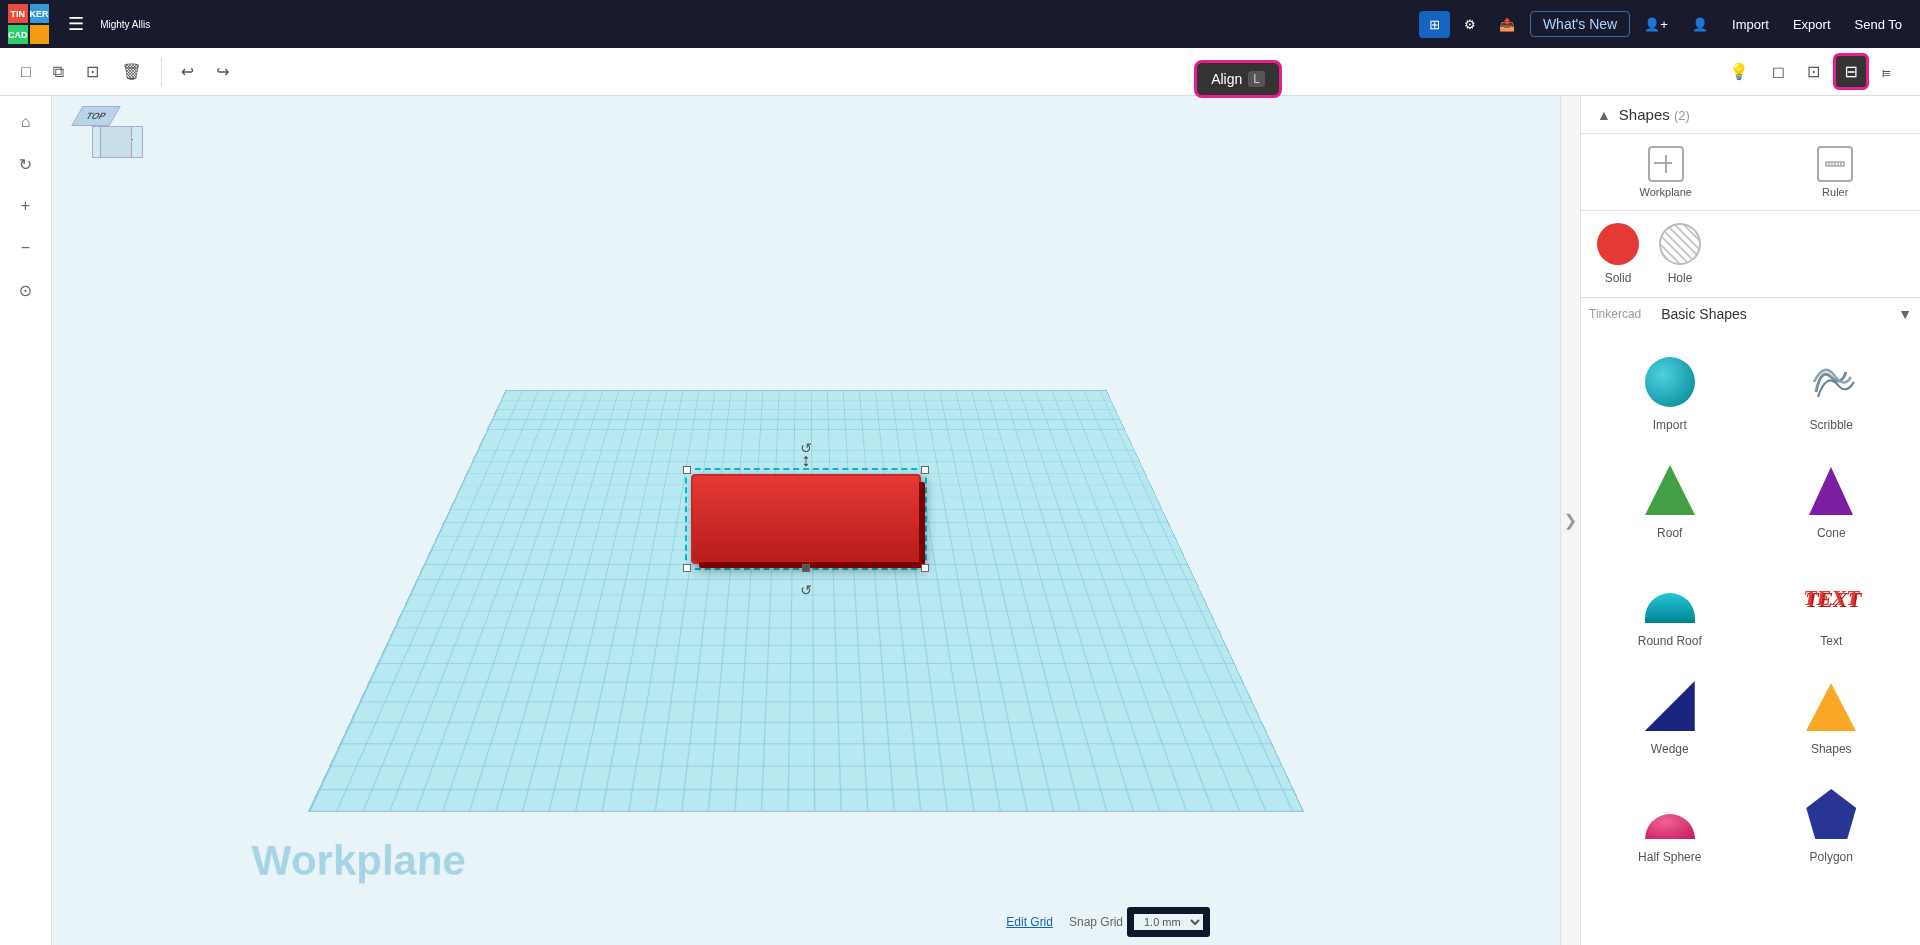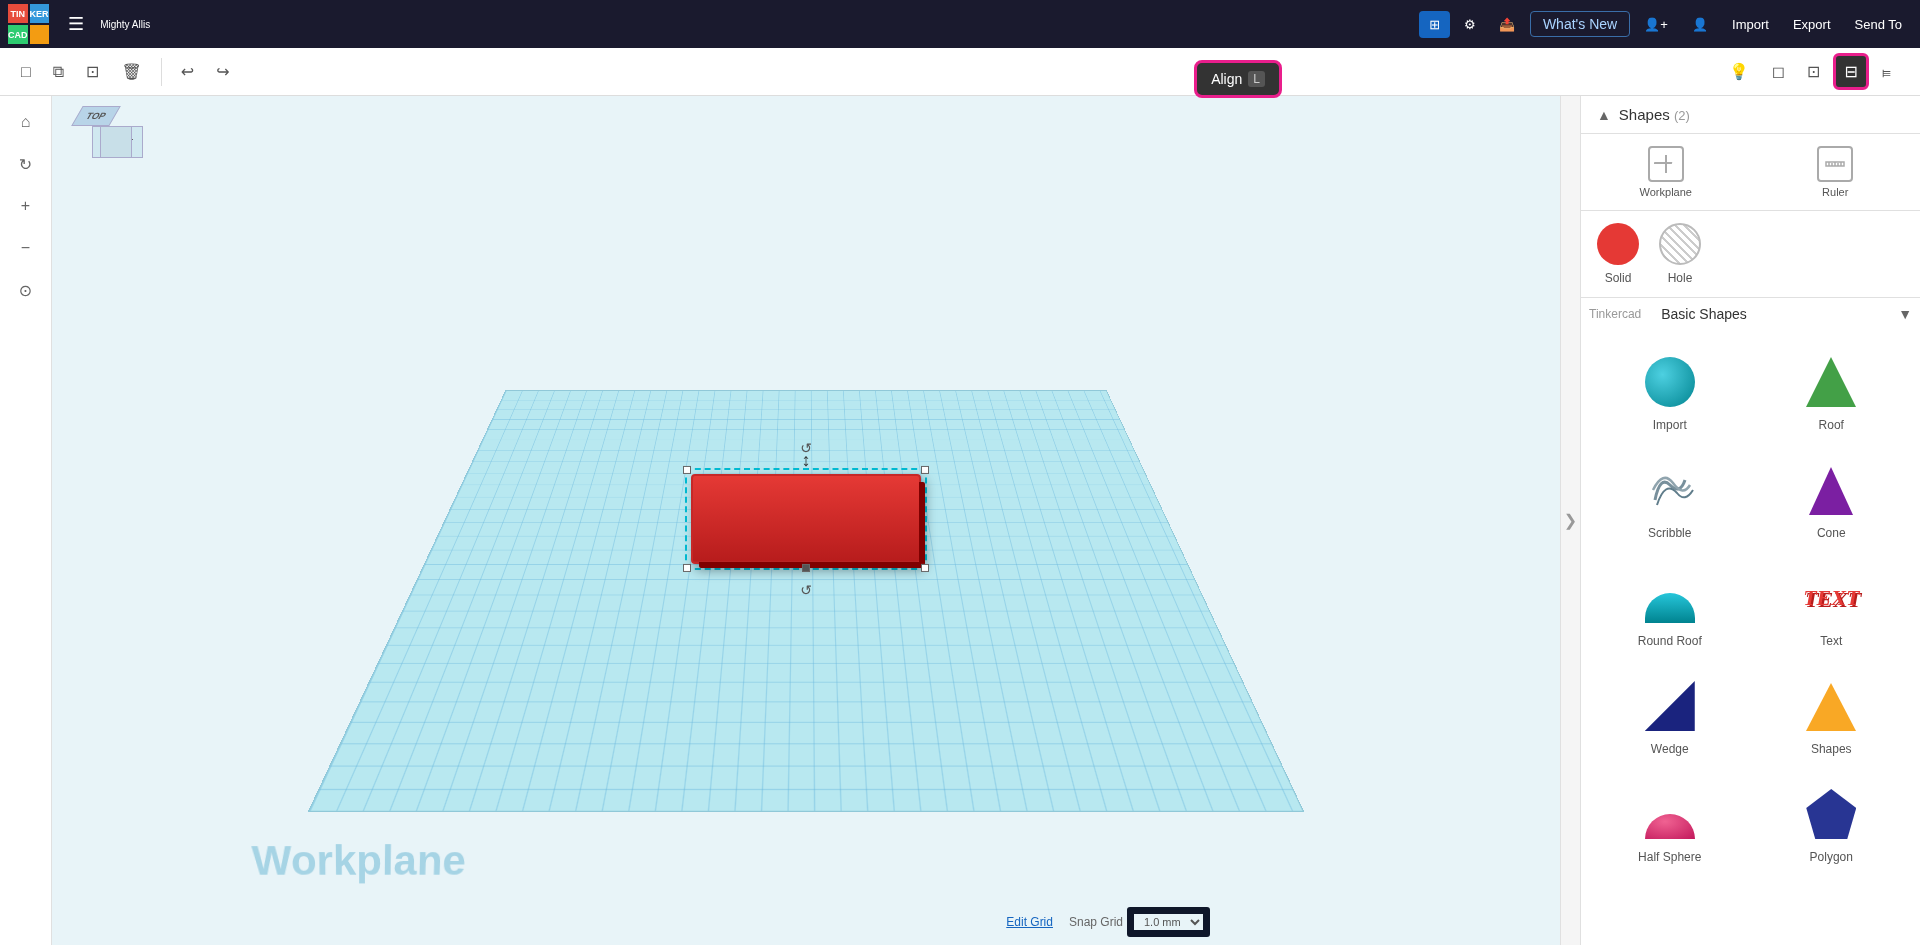--- a/index.html
+++ b/index.html
@@ -510,43 +510,43 @@
 
         <div class="shape-item">
           <div class="shape-icon">
             <div class="sphere-shape"></div>
           </div>
           <span class="shape-name">Import</span>
         </div>
 
         <div class="shape-item">
           <div class="shape-icon">
-            <div style="display:flex; align-items:flex-end; justify-content:center; width:50px; height:50px;">
-              <div class="roof-shape"></div>
-            </div>
-          </div>
-          <span class="shape-name">Roof</span>
-        </div>
-
-        <div class="shape-item">
-          <div class="shape-icon">
             <div class="scribble-shape">
               <svg width="50" height="50" viewBox="0 0 50 50">
                 <path d="M10 35 Q15 10 25 20 Q35 30 40 15" stroke="#78909c" stroke-width="3" fill="none"></path>
                 <path d="M8 25 Q18 5 28 18 Q38 32 45 20" stroke="#90a4ae" stroke-width="2.5" fill="none"></path>
                 <path d="M12 40 Q20 15 32 28 Q40 38 48 25" stroke="#607d8b" stroke-width="2" fill="none"></path>
               </svg>
             </div>
           </div>
           <span class="shape-name">Scribble</span>
         </div>
 
         <div class="shape-item">
           <div class="shape-icon">
             <div style="display:flex; align-items:flex-end; justify-content:center; width:50px; height:50px;">
+              <div class="roof-shape"></div>
+            </div>
+          </div>
+          <span class="shape-name">Roof</span>
+        </div>
+
+        <div class="shape-item">
+          <div class="shape-icon">
+            <div style="display:flex; align-items:flex-end; justify-content:center; width:50px; height:50px;">
               <div class="cone-shape"></div>
             </div>
           </div>
           <span class="shape-name">Cone</span>
         </div>
 
         <div class="shape-item">
           <div class="shape-icon">
             <div style="display:flex; align-items:flex-end; justify-content:center; width:50px; height:50px;">
               <div class="roundroof-shape"></div>

